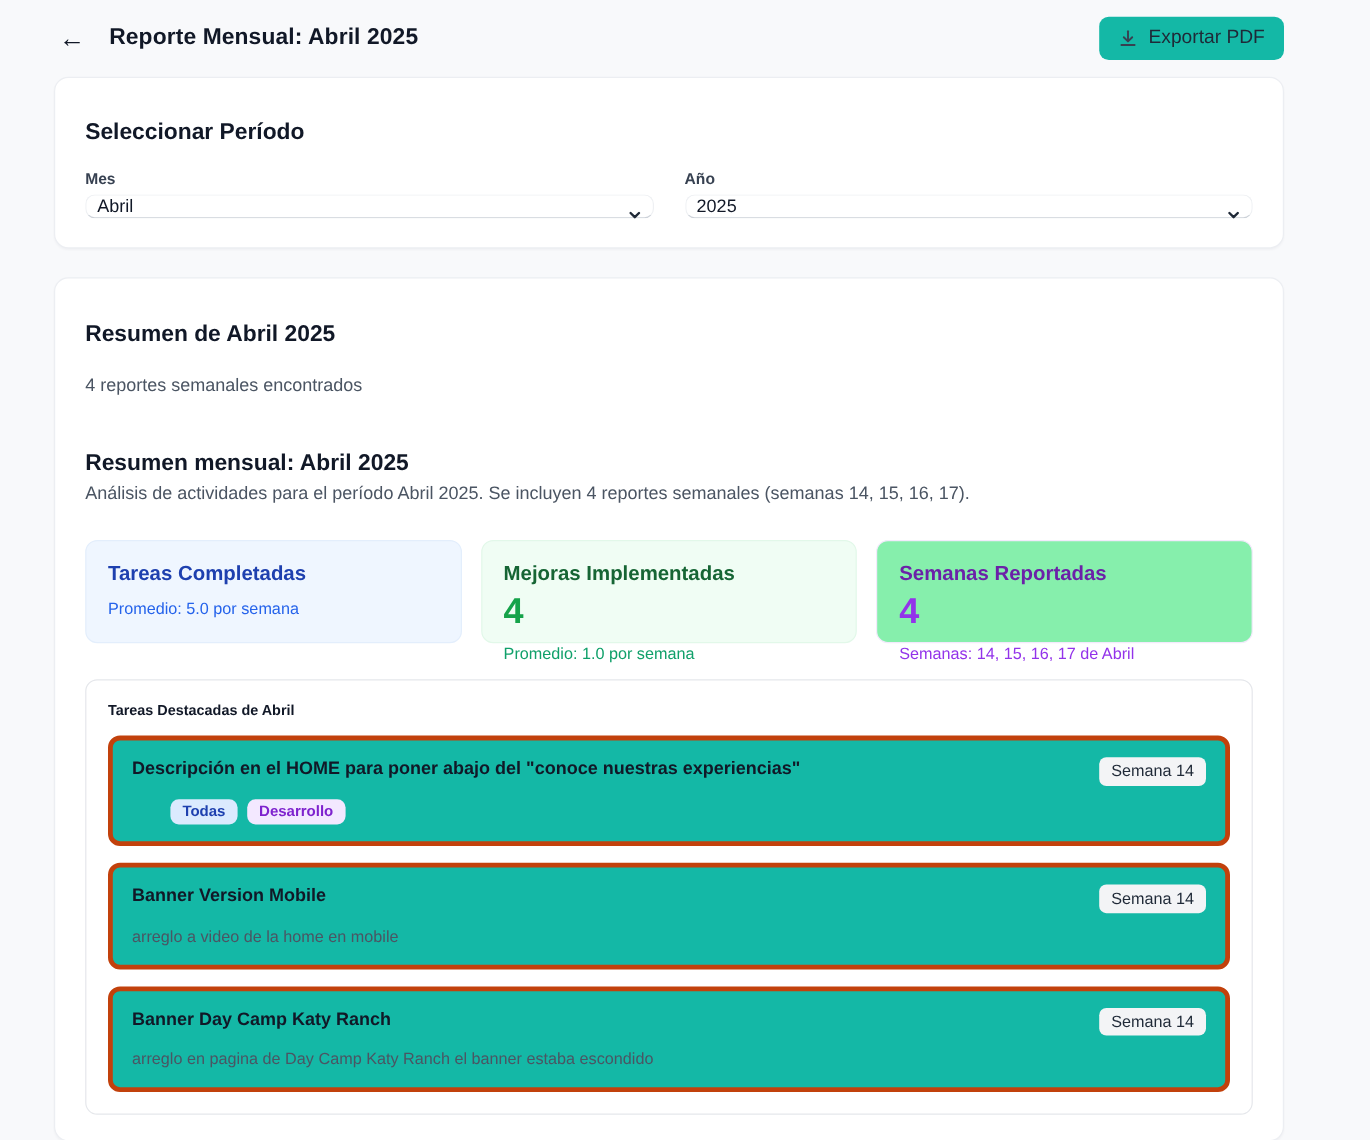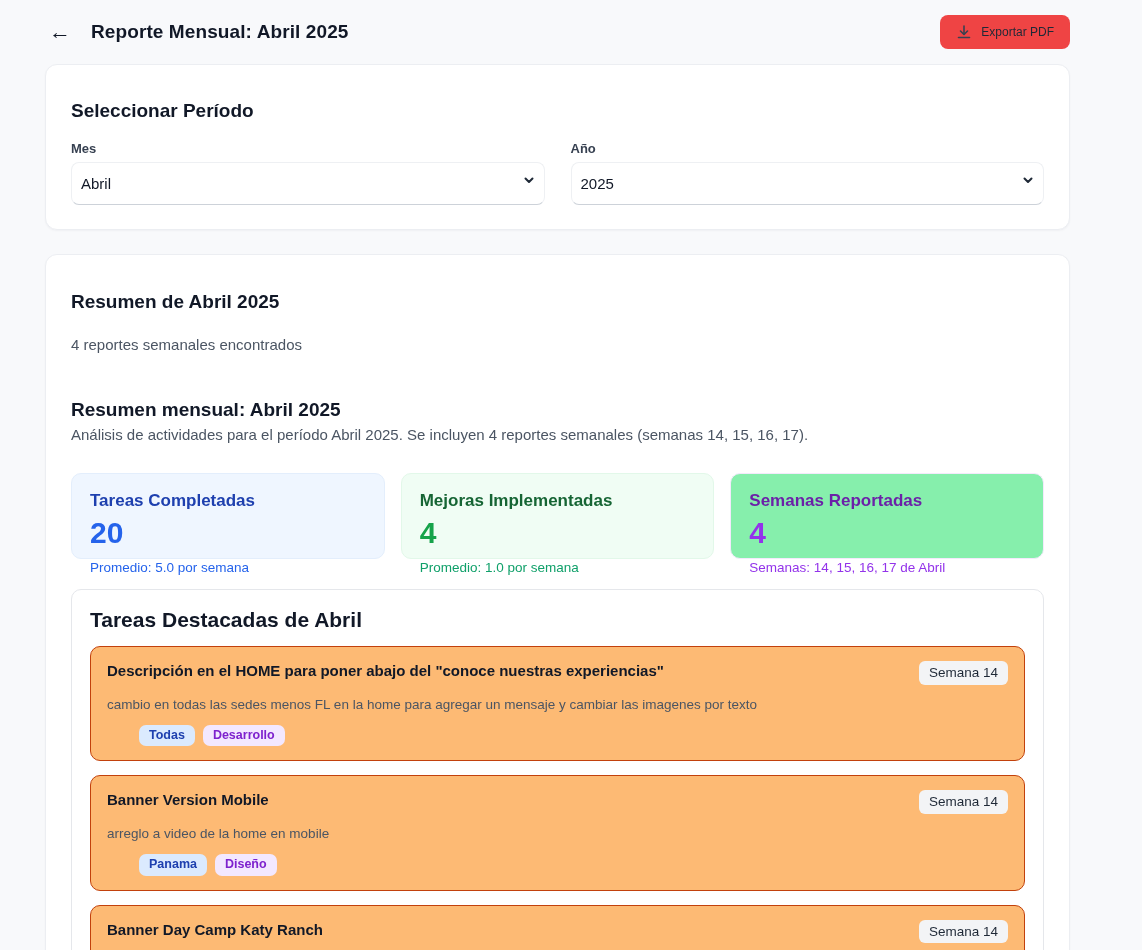--- a/index.html
+++ b/index.html
@@ -14,38 +14,38 @@
   
   .topbar { display: flex; align-items: center; padding-top: 22px; height: 42px; }
   .back-btn {
     width: 30px; height: 30px; border: none; background: transparent;
     font-size: 22px; color: #111827; cursor: pointer; margin-right: 16px;
     display: flex; align-items: center; justify-content: center;
   }
   .page-title { font-size: 19px; font-weight: bold; color: #111827; letter-spacing: 0.1px; }
   .export-btn {
     margin-left: auto; display: flex; align-items: center; gap: 9px;
-    background: #ef4444; border: none; border-radius: 8px;
-    padding: 9px 16px; font-size: 12px; color: #1f2937; cursor: pointer;
+    background: #14b8a6; border: none; border-radius: 8px;
+    padding: 9px 16px; font-size: 16px; color: #1f2937; cursor: pointer;
     font-family: inherit;
   }
   .export-btn svg { display: block; }
 
   
   .card {
     background: #ffffff; border: 1px solid #eceef2; border-radius: 12px;
     box-shadow: 0 1px 2px rgba(16,24,40,0.04);
   }
   .period-card { margin-top: 22px; padding: 24px 25px; }
   .card-h { font-size: 19px; font-weight: bold; color: #111827; margin-top: 11px; }
 
   .period-grid { display: grid; grid-template-columns: 1fr 1fr; gap: 26px; margin-top: 19px; }
   .field-label { font-size: 13px; font-weight: 600; color: #374151; margin-bottom: 6px; }
   .select {
-    position: relative; height: 43px; display: flex; align-items: center;
+    position: relative; height: 20px; display: flex; align-items: center;
     border: 1px solid #eef0f3; border-bottom: 1px solid #cdd2d9;
     border-radius: 8px; padding: 0 28px 0 9px; font-size: 15px; color: #111827;
     cursor: pointer; background: #fff;
   }
   .select .chev { position: absolute; right: 9px; top: 9px; }
 
   
   .summary-card { margin-top: 24px; padding: 25px; height: 720px; }
   .muted { font-size: 15px; color: #4b5563; }
   .found-text { margin-top: 23px; }
@@ -63,24 +63,24 @@
   .stat-green { background: #f0fdf4; border: 1px solid #e2f8e9; }
   .stat-green .stat-title { color: #166534; }
   .stat-green .stat-value { color: #16a34a; }
   .stat-green .stat-sub { color: #10a06a; }
   .stat-purple { background: #86efac; border: 1px solid #f3eafc; }
   .stat-purple .stat-title { color: #6b21a8; }
   .stat-purple .stat-value, .stat-purple .stat-sub { color: #9333ea; }
 
   
   .tasks-box { margin-top: 30px; border: 1px solid #e5e7eb; border-radius: 10px; padding: 18px; }
-  .tasks-h { font-size: 21px; font-weight: bold; color: #111827; }
+  .tasks-h { font-size: 12px; font-weight: bold; color: #111827; }
   .task {
-    border: 1px solid #c2410c; border-radius: 10px; padding: 14px 16px;
-    margin-top: 14px; background: #fdba74;
+    border: 4px solid #c2410c; border-radius: 10px; padding: 14px 16px;
+    margin-top: 14px; background: #14b8a6;
   }
   .task-head { display: flex; align-items: flex-start; }
   .task-title { font-size: 15px; font-weight: 600; color: #111827; line-height: 20px; }
   .week-badge {
     margin-left: auto; flex: none; background: #f3f4f6; color: #1f2937;
     font-size: 13.5px; border-radius: 6px; padding: 5px 10px; line-height: 1;
   }
   .task-desc { font-size: 13.5px; color: #4b5563; margin-top: 11px; line-height: 18px; }
   .task-tags { display: flex; gap: 8px; margin-top: 11px; }
   .tag {
@@ -143,21 +143,20 @@
   <section class="card summary-card">
     <h2 class="card-h">Resumen de Abril 2025</h2>
     <p class="muted found-text">4 reportes semanales encontrados</p>
 
     <h3 class="monthly-h">Resumen mensual: Abril 2025</h3>
     <p class="muted monthly-desc">Análisis de actividades para el período Abril 2025. Se incluyen 4 reportes semanales (semanas 14, 15, 16, 17).</p>
 
     <div class="stats">
       <div class="stat stat-blue">
         <div class="stat-title">Tareas Completadas</div>
-        <div class="stat-value">20</div>
         <div class="stat-sub">Promedio: 5.0 por semana</div>
       </div>
       <div class="stat stat-green">
         <div class="stat-title">Mejoras Implementadas</div>
         <div class="stat-value">4</div>
         <div class="stat-sub">Promedio: 1.0 por semana</div>
       </div>
       <div class="stat stat-purple">
         <div class="stat-title">Semanas Reportadas</div>
         <div class="stat-value">4</div>
@@ -166,37 +165,32 @@
     </div>
 
     <div class="tasks-box">
       <h3 class="tasks-h">Tareas Destacadas de Abril</h3>
 
       <article class="task">
         <div class="task-head">
           <h4 class="task-title">Descripción en el HOME para poner abajo del "conoce nuestras experiencias"</h4>
           <span class="week-badge">Semana 14</span>
         </div>
-        <p class="task-desc">cambio en todas las sedes menos FL en la home para agregar un mensaje y cambiar las imagenes por texto</p>
         <div class="task-tags">
           <span class="tag tag-blue">Todas</span>
           <span class="tag tag-purple">Desarrollo</span>
         </div>
       </article>
 
       <article class="task">
         <div class="task-head">
           <h4 class="task-title">Banner Version Mobile</h4>
           <span class="week-badge">Semana 14</span>
         </div>
         <p class="task-desc">arreglo a video de la home en mobile</p>
-        <div class="task-tags">
-          <span class="tag tag-blue">Panama</span>
-          <span class="tag tag-purple">Diseño</span>
-        </div>
       </article>
 
       <article class="task">
         <div class="task-head">
           <h4 class="task-title">Banner Day Camp Katy Ranch</h4>
           <span class="week-badge">Semana 14</span>
         </div>
         <p class="task-desc">arreglo en pagina de Day Camp Katy Ranch el banner estaba escondido</p>
       </article>
     </div>

